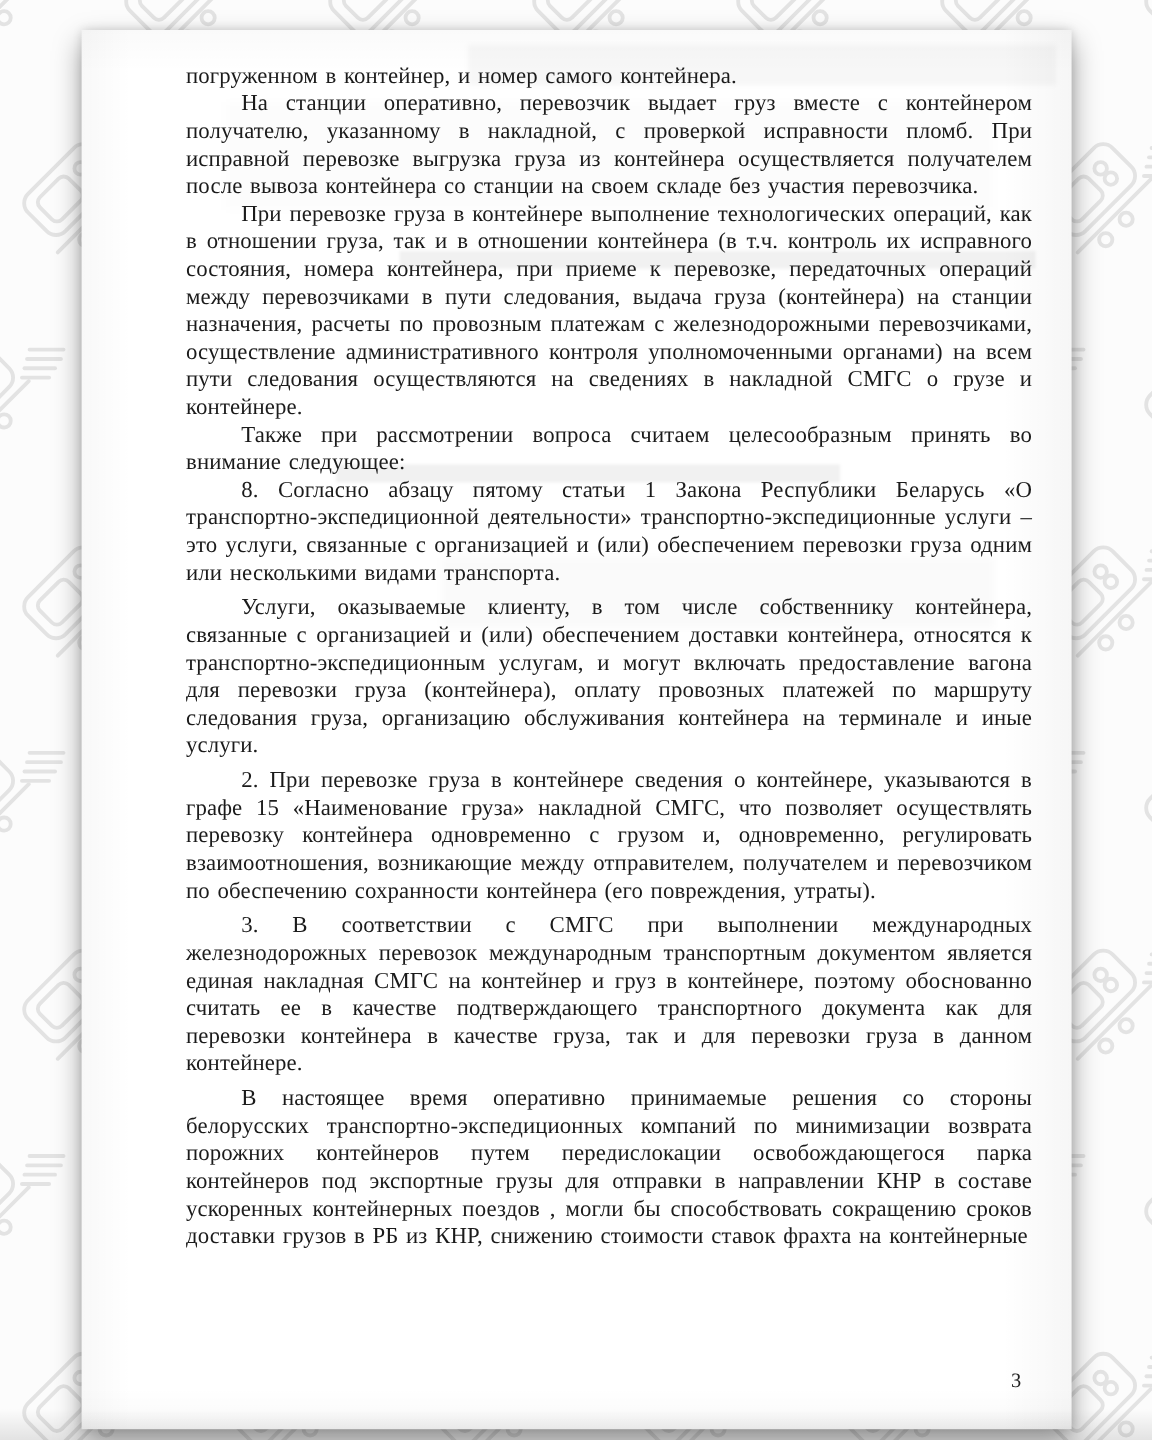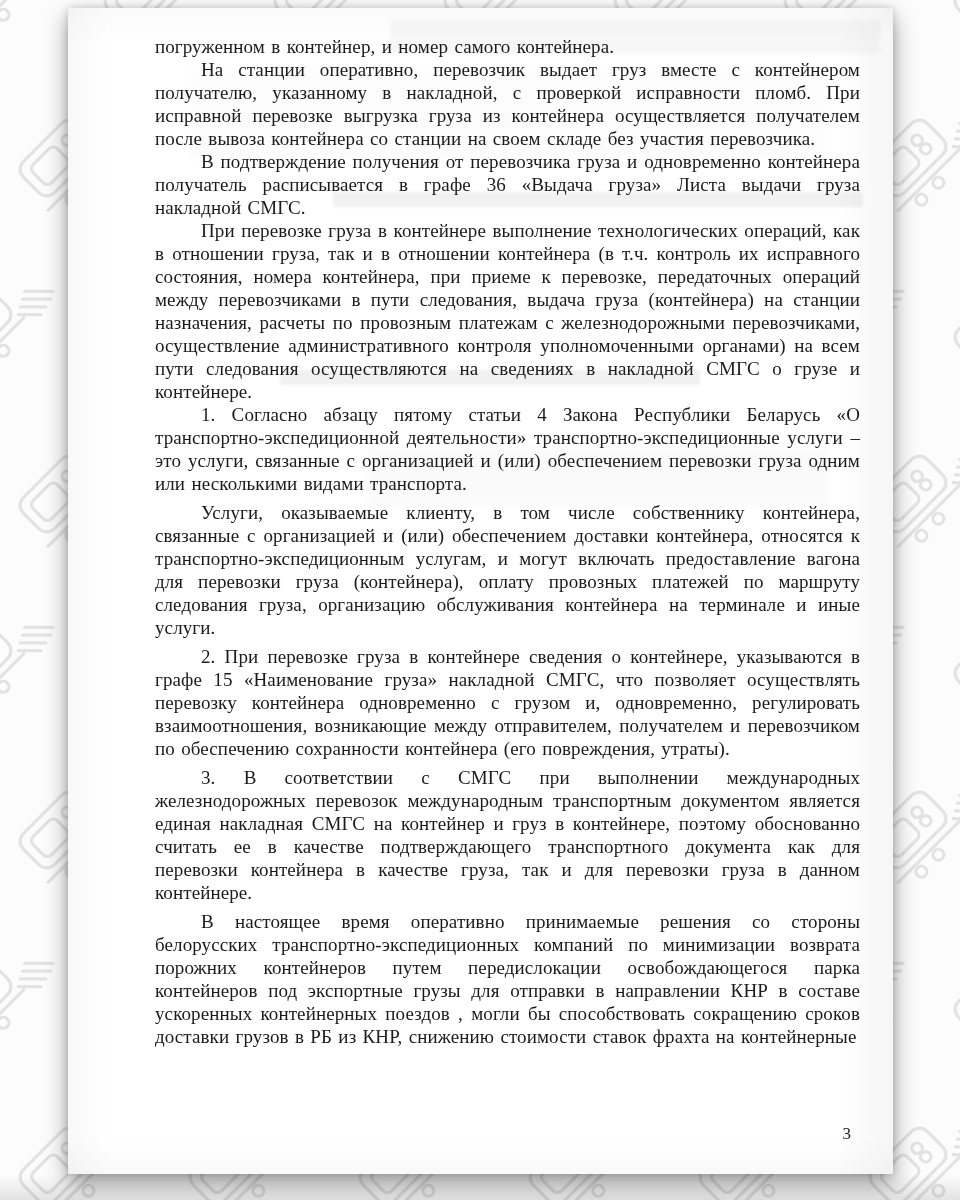--- a/index.html
+++ b/index.html
@@ -31,21 +31,21 @@
     position: absolute;
     left: 0; right: 0; bottom: 0;
     height: 26px;
     background: linear-gradient(180deg, rgba(0,0,0,0) 0%, rgba(0,0,0,0.10) 100%);
     pointer-events: none;
   }
   
   .page {
     position: absolute;
     left: 68px;
-    top: 8px;
+    top: 25px;
     width: 825px;
     height: 1166px;
     background: #ffffff;
     box-shadow: 0 0 8px rgba(0,0,0,0.16), 0 10px 22px rgba(0,0,0,0.38);
   }
   
   .page::before {
     content: "";
     position: absolute;
     inset: 0;
@@ -195,23 +195,23 @@
 
     <div class="artifact a5"></div>
     <div class="artifact a1"></div>
     <div class="artifact a2"></div>
     <div class="artifact a3"></div>
     <div class="artifact a4"></div>
 
     <div class="content">
       <p class="noindent">погруженном в контейнер, и номер самого контейнера.</p>
       <p>На станции оперативно, перевозчик выдает груз вместе с контейнером получателю, указанному в накладной, с проверкой исправности пломб. При исправной перевозке выгрузка груза из контейнера осуществляется получателем после вывоза контейнера со станции на своем складе без участия перевозчика.</p>
-      <p>В подтверждение получения от перевозчика груза и одновременно контейнера получатель расписывается в графе 36 «Выдача груза» Листа выдачи груза накладной СМГС.</p>
       <p>При перевозке груза в контейнере выполнение технологических операций, как в отношении груза, так и в отношении контейнера (в т.ч. контроль их исправного состояния, номера контейнера, при приеме к перевозке, передаточных операций между перевозчиками в пути следования, выдача груза (контейнера) на станции назначения, расчеты по провозным платежам с железнодорожными перевозчиками, осуществление административного контроля уполномоченными органами) на всем пути следования осуществляются на сведениях в накладной СМГС о грузе и контейнере.</p>
-      <p>1. Согласно абзацу пятому статьи 4 Закона Республики Беларусь «О транспортно-экспедиционной деятельности» транспортно-экспедиционные услуги – это услуги, связанные с организацией и (или) обеспечением перевозки груза одним или несколькими видами транспорта.</p>
+      <p>Также при рассмотрении вопроса считаем целесообразным принять во внимание следующее:</p>
+      <p>8. Согласно абзацу пятому статьи 1 Закона Республики Беларусь «О транспортно-экспедиционной деятельности» транспортно-экспедиционные услуги – это услуги, связанные с организацией и (или) обеспечением перевозки груза одним или несколькими видами транспорта.</p>
       <p class="sp">Услуги, оказываемые клиенту, в том числе собственнику контейнера, связанные с организацией и (или) обеспечением доставки контейнера, относятся к транспортно-экспедиционным услугам, и могут включать предоставление вагона для перевозки груза (контейнера), оплату провозных платежей по маршруту следования груза, организацию обслуживания контейнера на терминале и иные услуги.</p>
       <p class="sp">2. При перевозке груза в контейнере сведения о контейнере, указываются в графе 15 «Наименование груза» накладной СМГС, что позволяет осуществлять перевозку контейнера одновременно с грузом и, одновременно, регулировать взаимоотношения, возникающие между отправителем, получателем и перевозчиком по обеспечению сохранности контейнера (его повреждения, утраты).</p>
       <p class="sp">3. В соответствии с СМГС при выполнении международных железнодорожных перевозок международным транспортным документом является единая накладная СМГС на контейнер и груз в контейнере, поэтому обоснованно считать ее в качестве подтверждающего транспортного документа как для перевозки контейнера в качестве груза, так и для перевозки груза в данном контейнере.</p>
       <p class="sp">В настоящее время оперативно принимаемые решения со стороны белорусских транспортно-экспедиционных компаний по минимизации возврата порожних контейнеров путем передислокации освобождающегося парка контейнеров под экспортные грузы для отправки в направлении КНР  в составе ускоренных контейнерных поездов , могли бы способствовать сокращению сроков доставки грузов в РБ из КНР, снижению стоимости ставок фрахта на контейнерные</p>
     </div>
 
     <div class="pageno">3</div>
   </div>
 </div>
 

